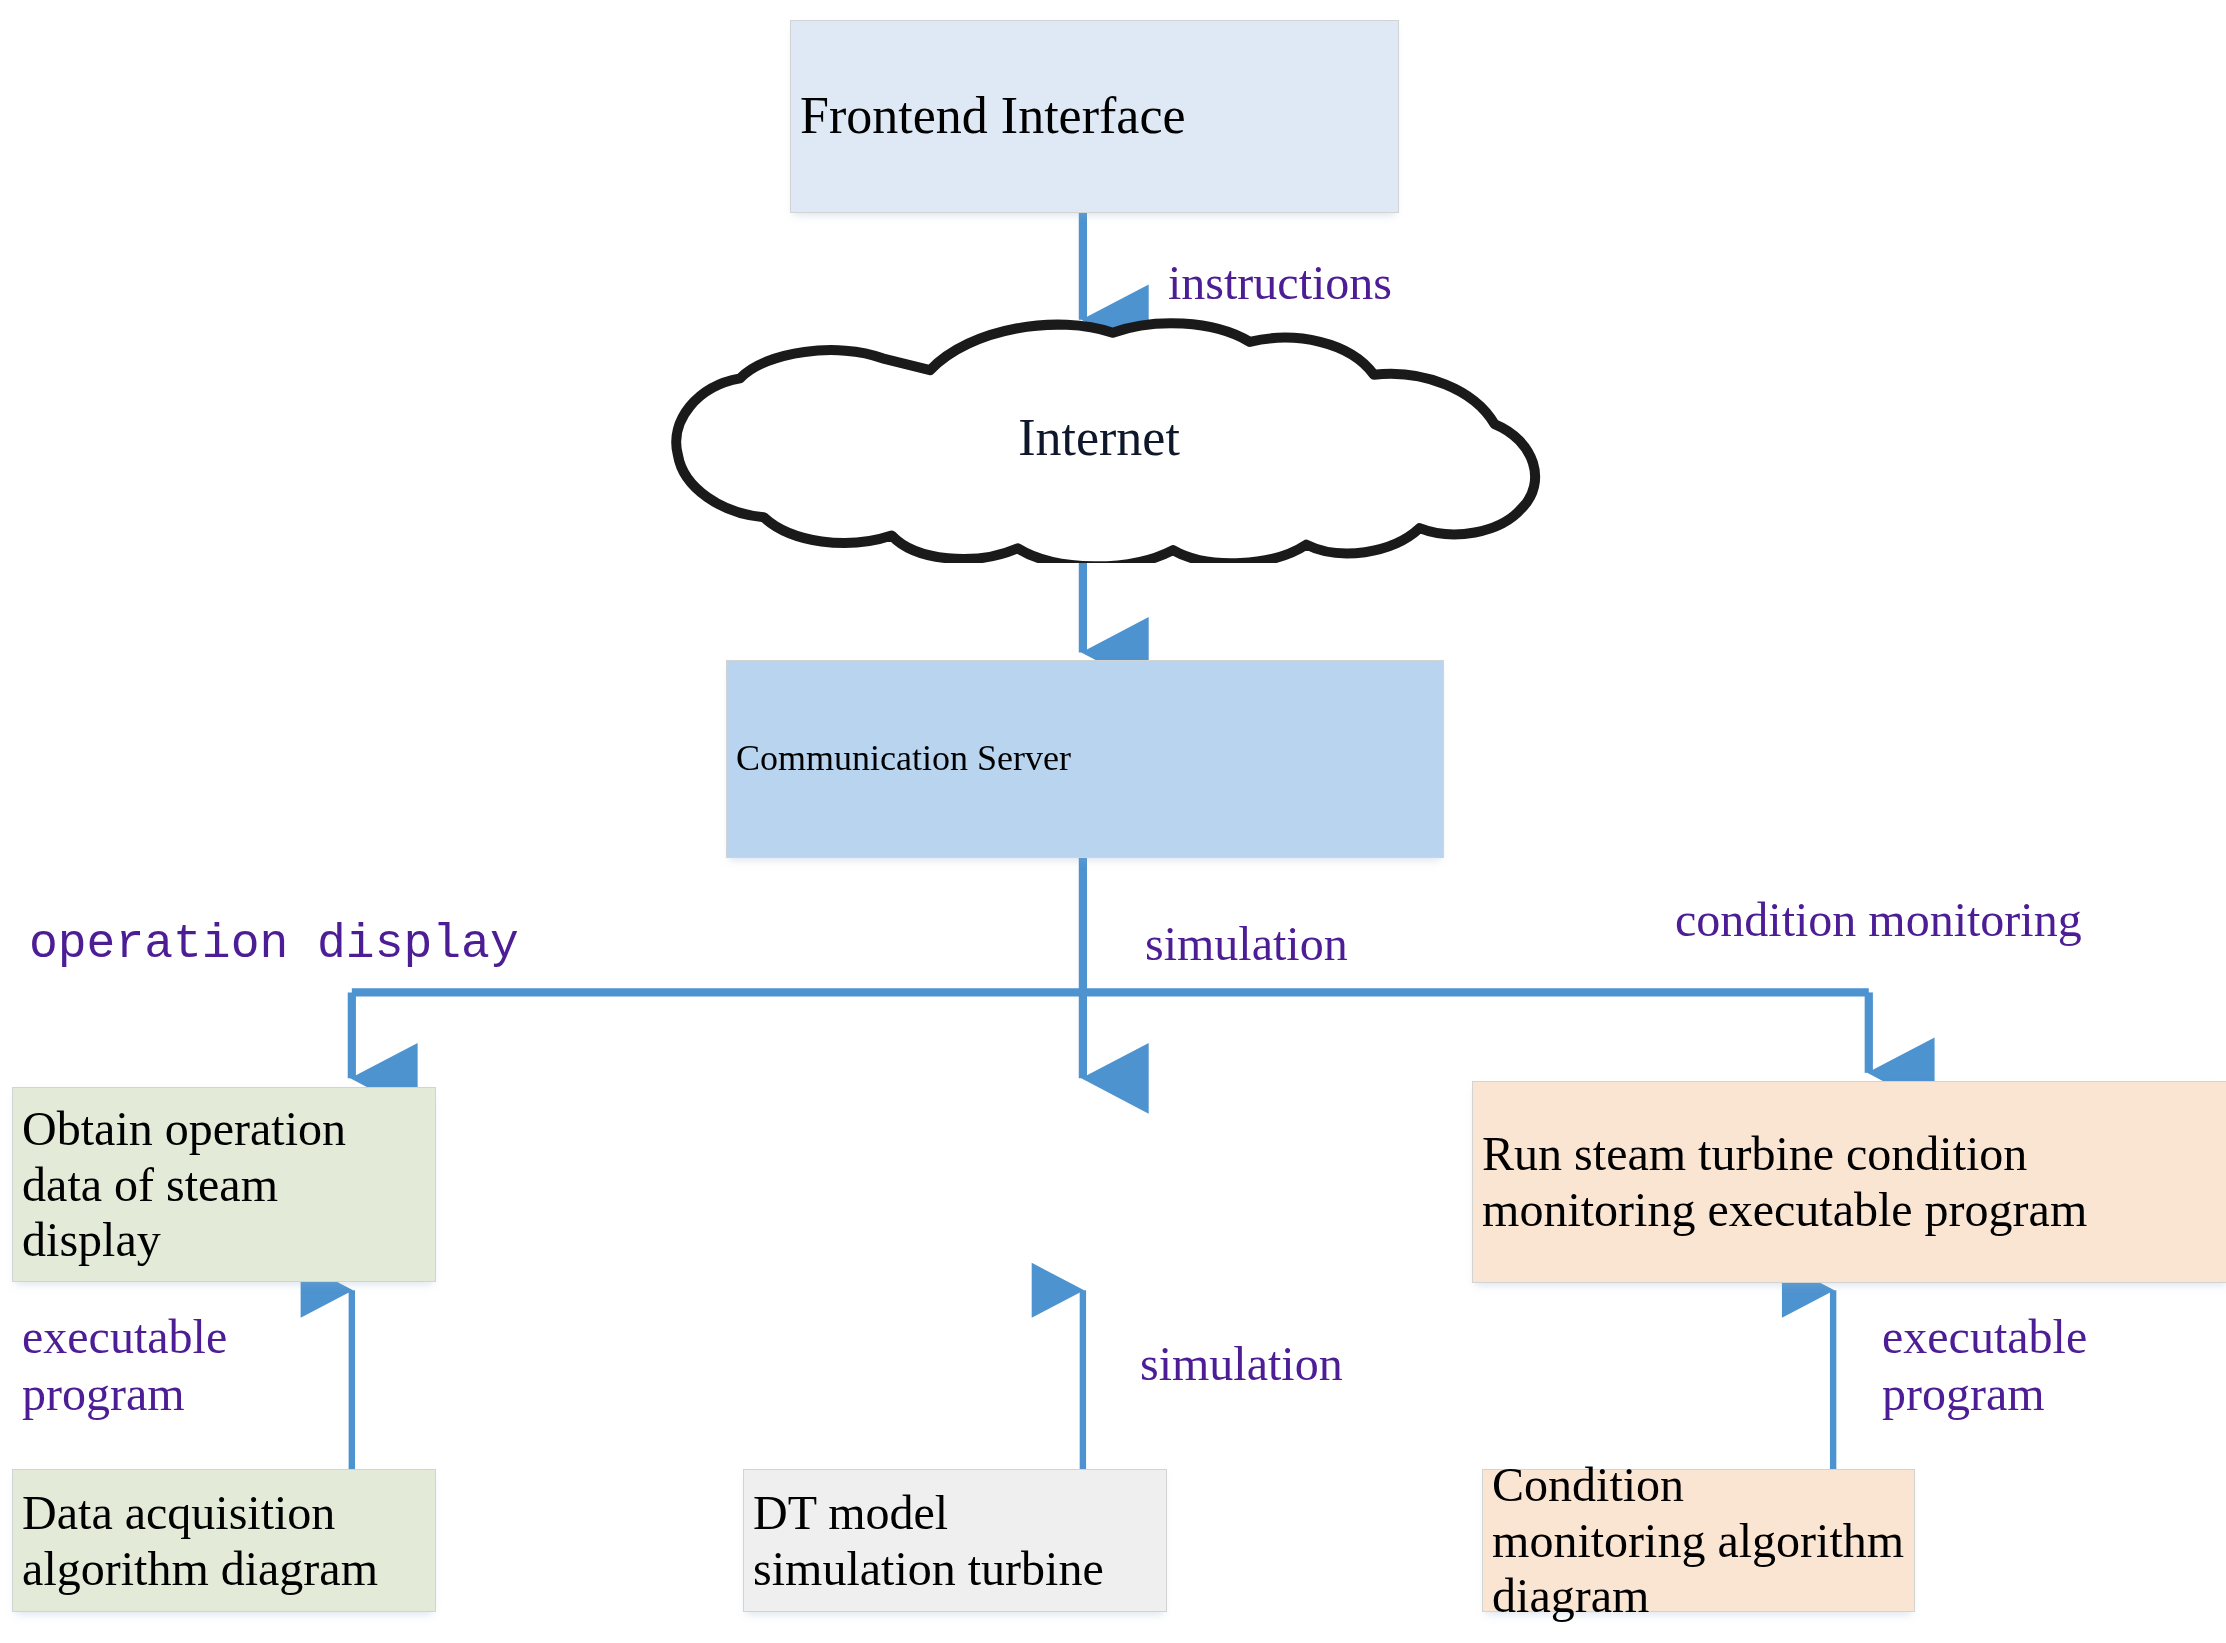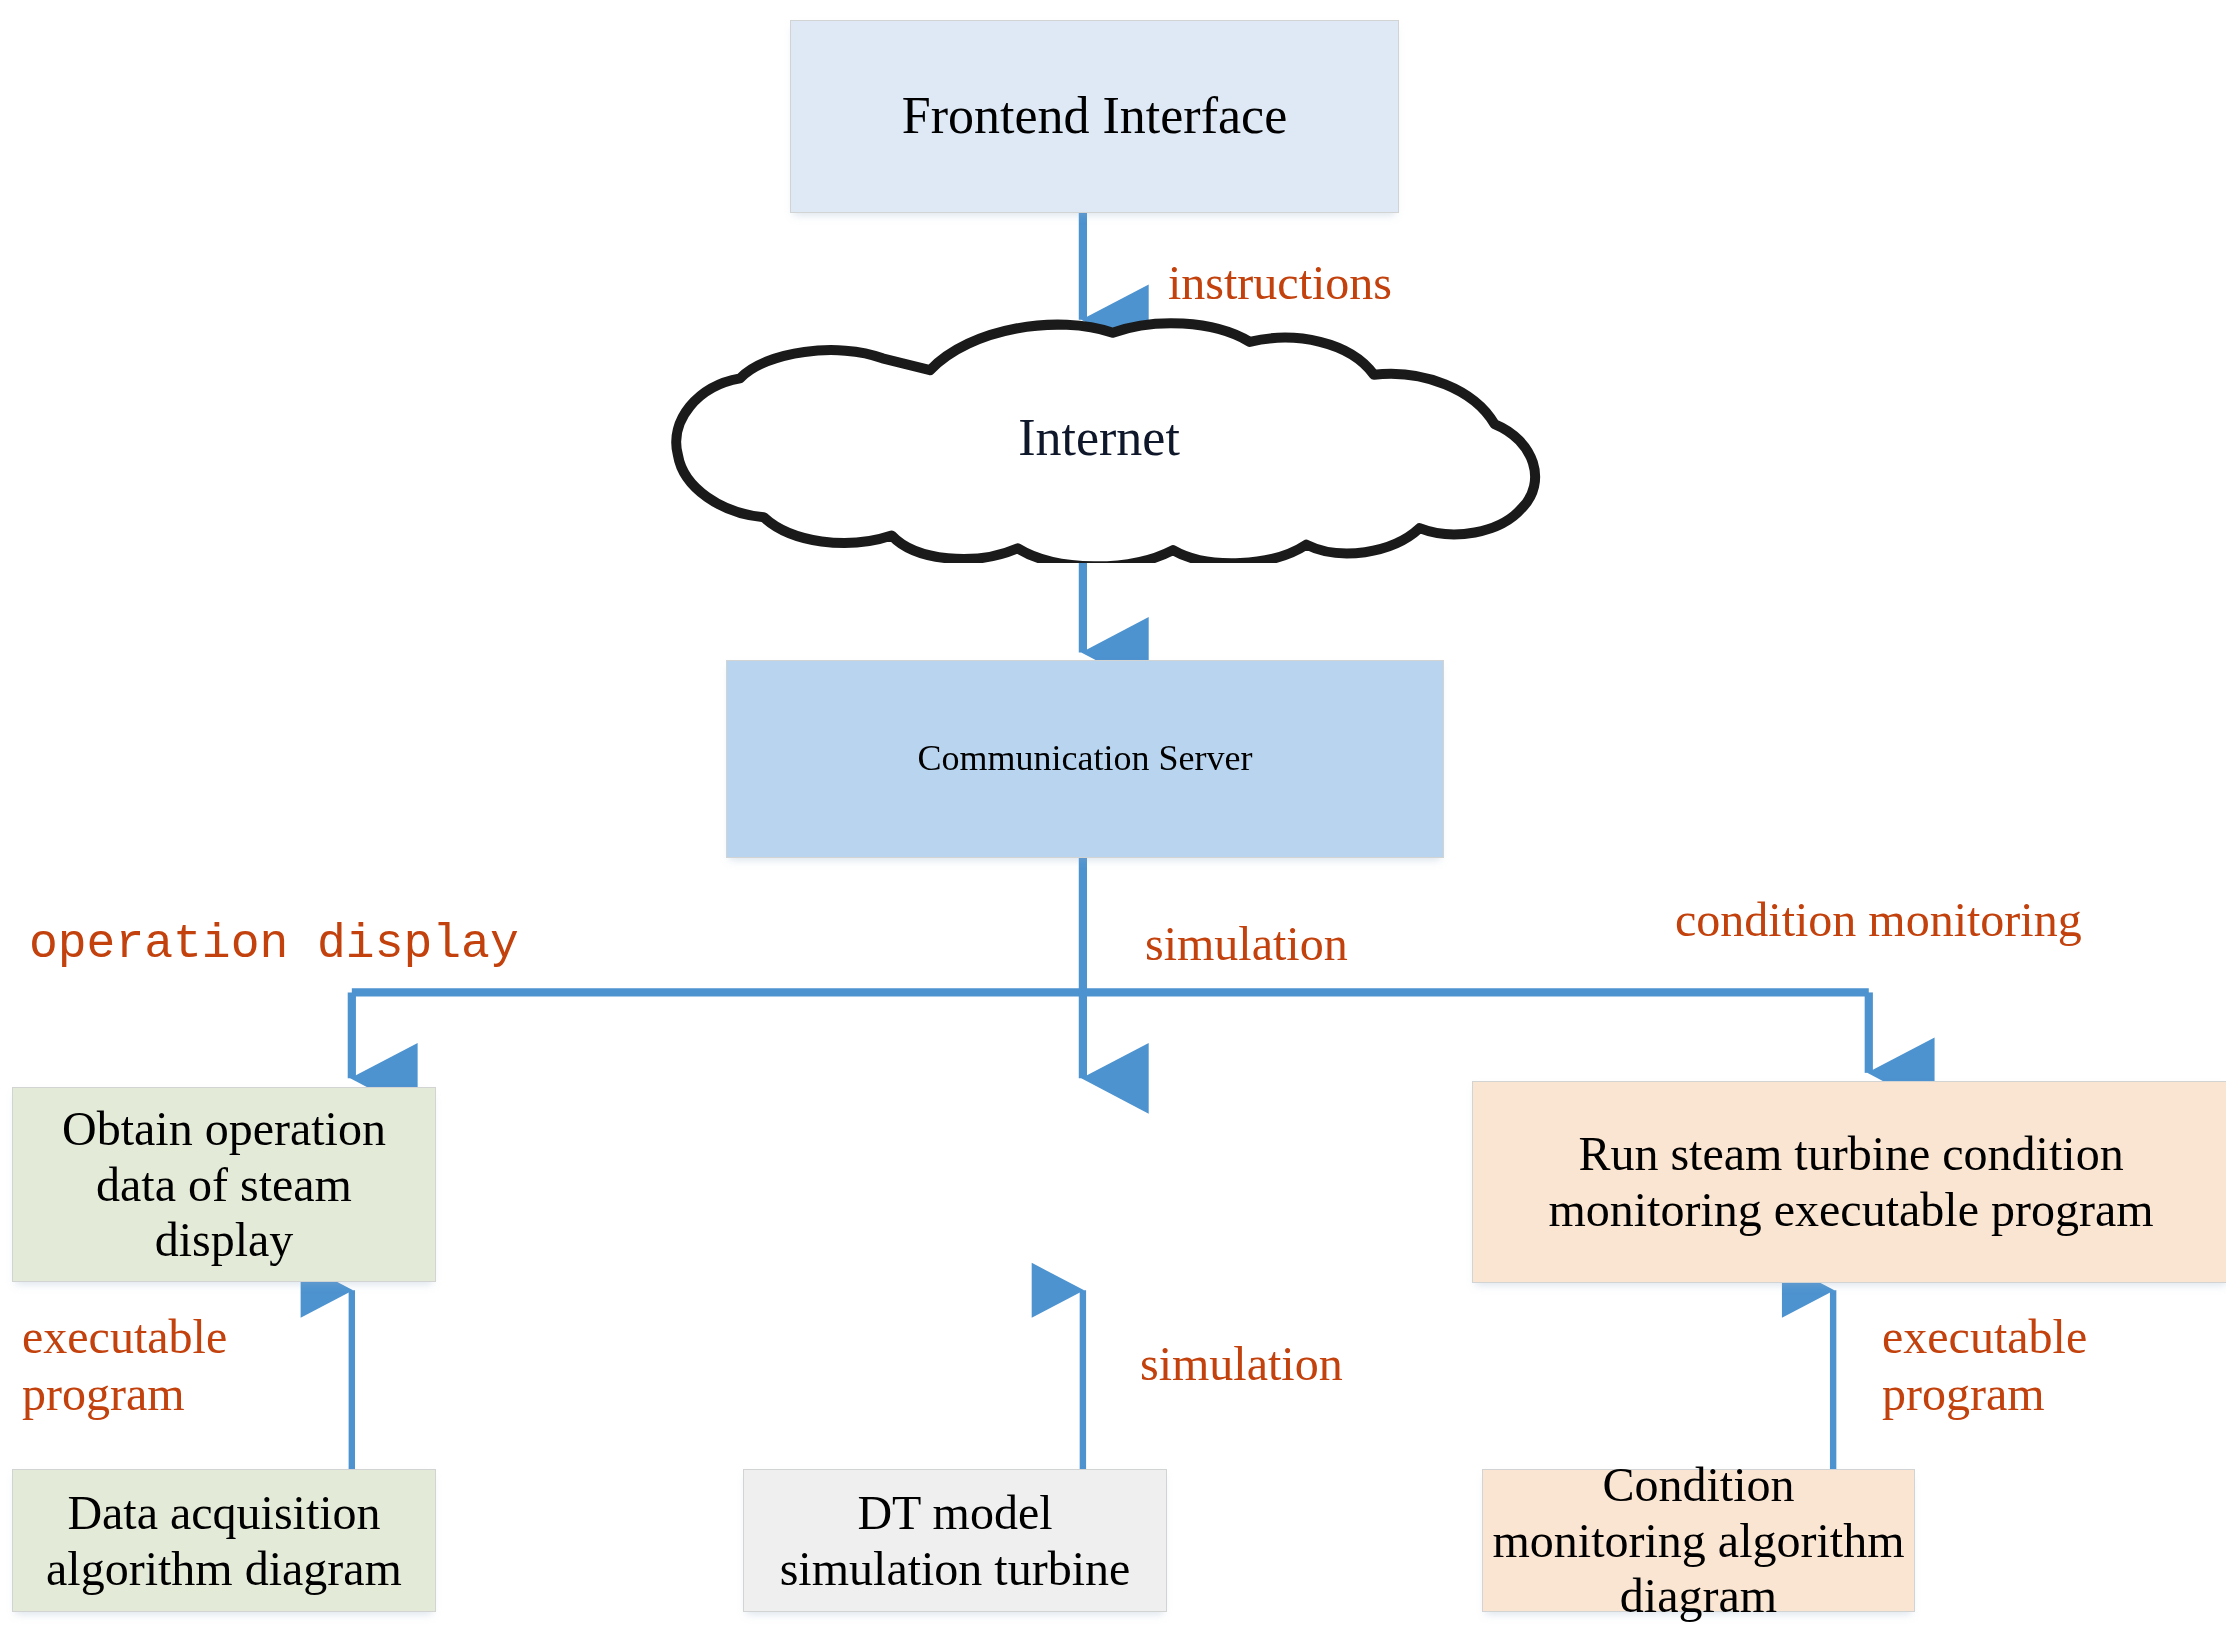--- a/index.html
+++ b/index.html
@@ -24,21 +24,20 @@
     width: 2227px;
     height: 1644px;
     pointer-events: none;
   }
   .node {
     position: absolute;
     box-sizing: border-box;
     display: flex;
     align-items: center;
     justify-content: center;
-    text-align: center;
     color: #000000;
     line-height: 1.16;
     border: 0.9px solid #d2d4d3;
     box-shadow: 0 4.6px 8.2px -2.7px rgba(150,175,200,0.35);
     padding: 0 9.1px;
   }
   .node span { display: block; width: 100%; }
 
   
   #node-frontend {
@@ -91,21 +90,21 @@
   #cloud-label {
     position: absolute;
     left: 0; top: 0; width: 100%; height: 100%;
     display: flex; align-items: center; justify-content: center;
     font-size: 52px; color: #0f172a; padding-bottom: 5.5px; box-sizing: border-box;
   }
 
   
   .edge-label {
     position: absolute;
-    color: #c2410c;
+    color: #4c1d95;
     font-size: 48px;
     line-height: 1.18;
     white-space: pre-line;
   }
   #lbl-instructions { left: 1168px; top: 255px; }
   #lbl-operation-display { left: 29px; top: 916px; font-family: Liberation Mono, monospace; }
   #lbl-simulation-top { left: 1145px; top: 916px; }
   #lbl-condition-monitoring { left: 1675px; top: 892px; }
   #lbl-exec-prog-left { left: 22px; top: 1309px; }
   #lbl-simulation-mid { left: 1140px; top: 1336px; }

